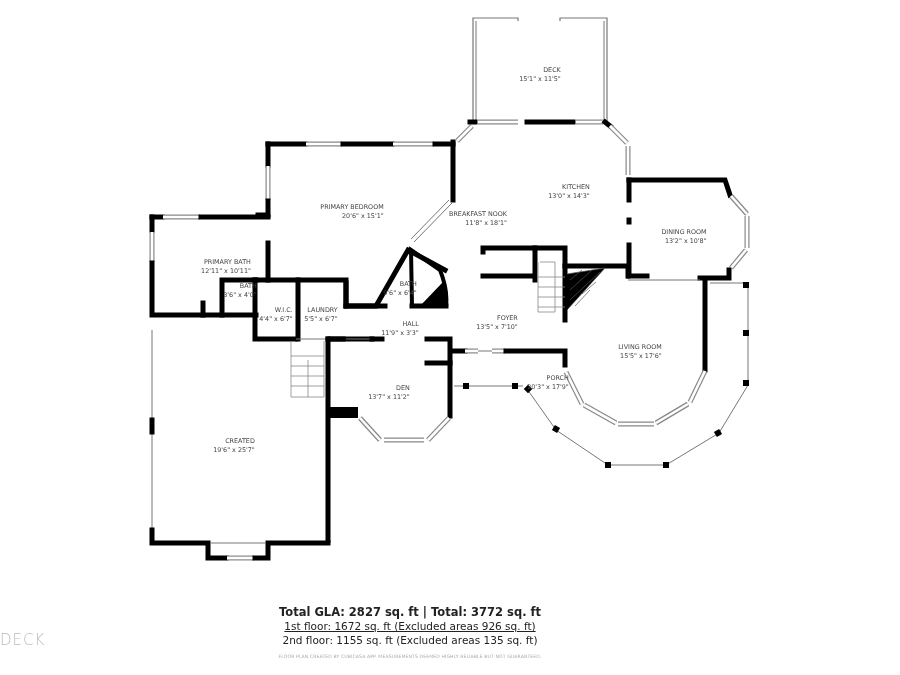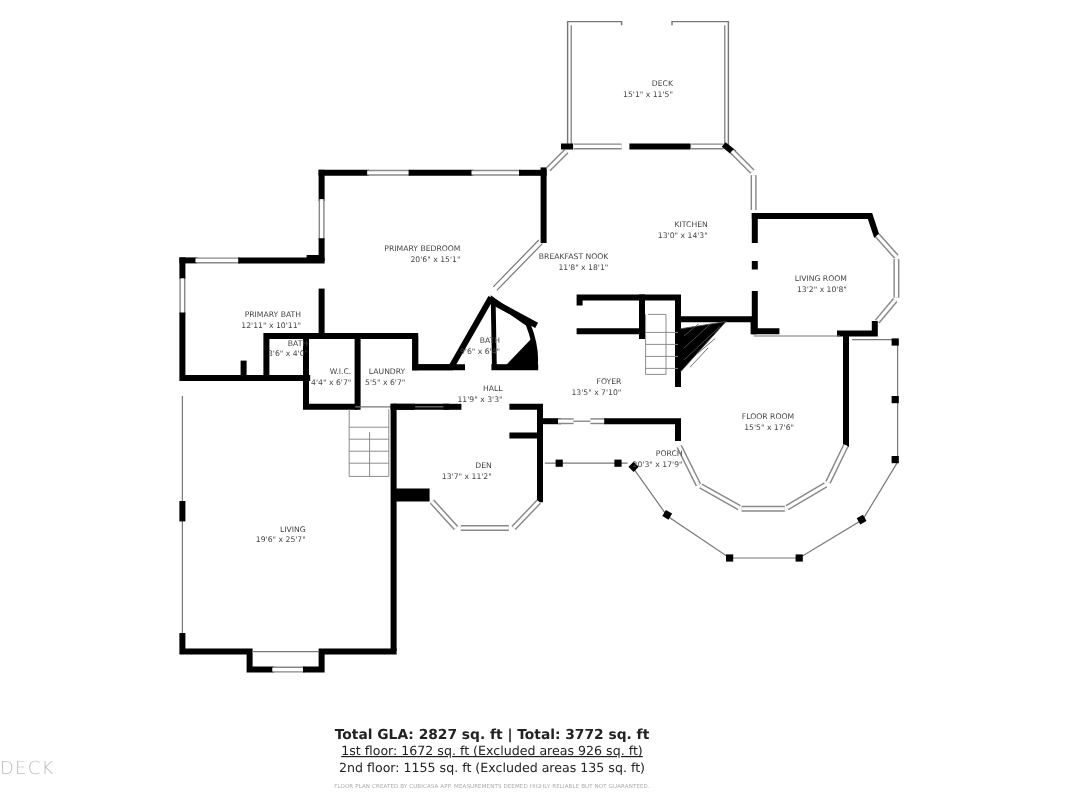--- a/index.html
+++ b/index.html
@@ -194,21 +194,21 @@
     </div>
   <div class="room-label" style="left:569px;top:183px">
       <div>KITCHEN</div>
       <div>13'0" x 14'3"</div>
     </div>
   <div class="room-label" style="left:478px;top:210px">
       <div>BREAKFAST NOOK</div>
       <div>11'8" x 18'1"</div>
     </div>
   <div class="room-label" style="left:684px;top:228px">
-      <div>LIVING ROOM</div>
+      <div>DINING ROOM</div>
       <div>13'2" x 10'8"</div>
     </div>
   <div class="room-label" style="left:226px;top:258px">
       <div>PRIMARY BATH</div>
       <div>12'11" x 10'11"</div>
     </div>
   <div class="room-label" style="left:240px;top:282px">
       <div>BATH</div>
       <div>3'6" x 4'0"</div>
     </div>
@@ -226,33 +226,33 @@
     </div>
   <div class="room-label" style="left:400px;top:320px">
       <div>HALL</div>
       <div>11'9" x 3'3"</div>
     </div>
   <div class="room-label" style="left:497px;top:314px">
       <div>FOYER</div>
       <div>13'5" x 7'10"</div>
     </div>
   <div class="room-label" style="left:640px;top:343px">
-      <div>FLOOR ROOM</div>
+      <div>LIVING ROOM</div>
       <div>15'5" x 17'6"</div>
     </div>
   <div class="room-label" style="left:548px;top:374px">
       <div>PORCH</div>
       <div>20'3" x 17'9"</div>
     </div>
   <div class="room-label" style="left:389px;top:384px">
       <div>DEN</div>
       <div>13'7" x 11'2"</div>
     </div>
   <div class="room-label" style="left:234px;top:437px">
-      <div>LIVING</div>
+      <div>CREATED</div>
       <div>19'6" x 25'7"</div>
     </div>
 </div>
 
 <div class="footer f-bold">Total GLA: 2827 sq. ft | Total: 3772 sq. ft</div>
 <div class="footer f-l1">1st floor: 1672 sq. ft (Excluded areas 926 sq. ft)</div>
 <div class="footer f-l2">2nd floor: 1155 sq. ft (Excluded areas 135 sq. ft)</div>
 <div class="footer f-disc">FLOOR PLAN CREATED BY CUBICASA APP. MEASUREMENTS DEEMED HIGHLY RELIABLE BUT NOT GUARANTEED.</div>
 <div class="mls">DECK</div>
 

